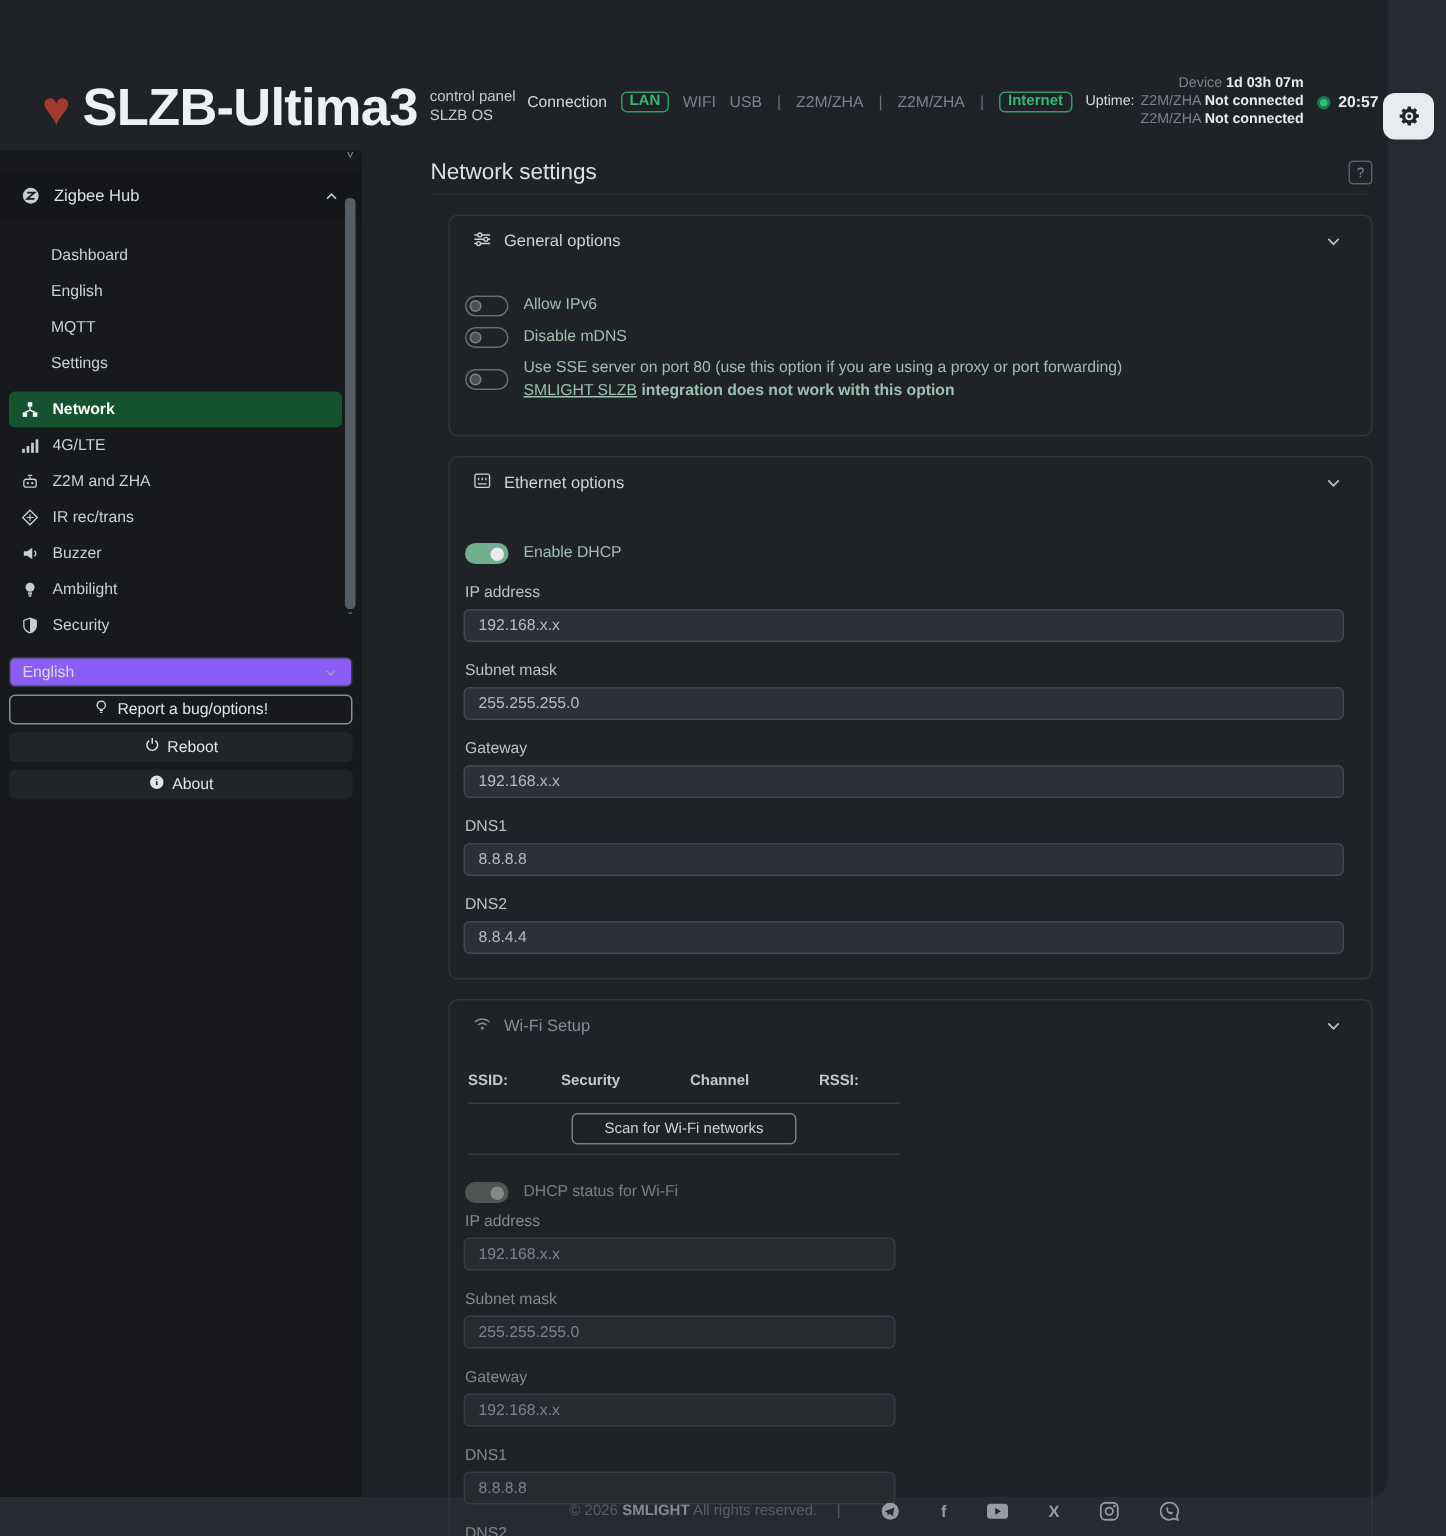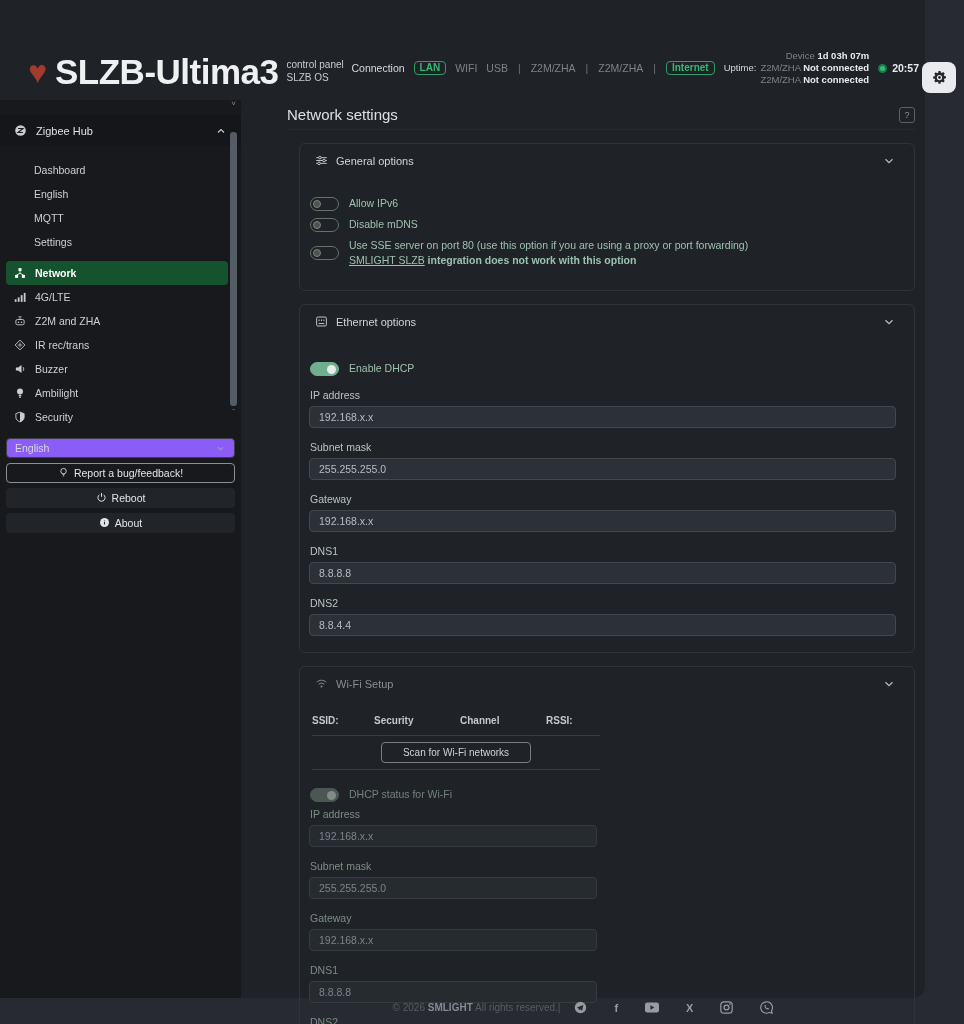--- a/index.html
+++ b/index.html
@@ -87,21 +87,21 @@
   .wifi-heads { display:flex; font-size:10px; font-weight:bold; color:#c3c8cd; padding-bottom:9px; }
   .wifi-heads span:nth-child(1){ width:62px; }
   .wifi-heads span:nth-child(2){ width:86px; }
   .wifi-heads span:nth-child(3){ width:86px; }
   .wifi-heads span:nth-child(4){ width:54px; }
   .wifi-table hr { border:none; border-top:1px solid #383d43; }
   .scan-btn { display:block; margin:6px auto; width:150px; height:21px; background:transparent; border:1px solid #767d83; border-radius:4px; color:#ced3d7; font-size:10px; cursor:pointer; font-family:"Liberation Sans", sans-serif; }
   .wifi-dhcp { margin-top:17px; }
 
   
-  .footer { position:absolute; left:241px; top:1001px; width:684px; display:flex; align-items:center; justify-content:center; font-size:10px; color:#565d64; }
+  .footer { position:absolute; left:241px; top:1001px; width:684px; display:flex; align-items:center; justify-content:center; gap:13px; font-size:10px; color:#565d64; }
   .footer b { color:#848b92; }
   .footer .icons { display:flex; gap:27px; align-items:center; margin-left:14px; }
   .footer .icons span { cursor:pointer; color:#959ca2; font-size:11px; font-weight:bold; }
   .footer .icons svg { display:block; }
 </style>
 </head>
 <body>
 
 <div class="app">
 
@@ -256,21 +256,21 @@
               </svg>
           </span>
         </div>
         <button class="side-btn outline">
           <span>
             <svg width="11" height="11" viewBox="0 0 16 16">
                 <circle cx="8" cy="6" r="4" stroke="#e2e5e8" stroke-width="1.2" fill="none"></circle>
                 <path d="M6.5 11h3M7 13h2" stroke="#e2e5e8" stroke-width="1.2"></path>
               </svg>
           </span>
-          <span>Report a bug/feedback!</span>
+          <span>Report a bug/options!</span>
         </button>
         <button class="side-btn">
           <span>
             <svg width="11" height="11" viewBox="0 0 16 16">
                 <path d="M5 4a5.2 5.2 0 1 0 6 0" stroke="#e2e5e8" stroke-width="1.4" fill="none"></path>
                 <path d="M8 1.5V7" stroke="#e2e5e8" stroke-width="1.4"></path>
               </svg>
           </span>
           <span>Reboot</span>
         </button>

